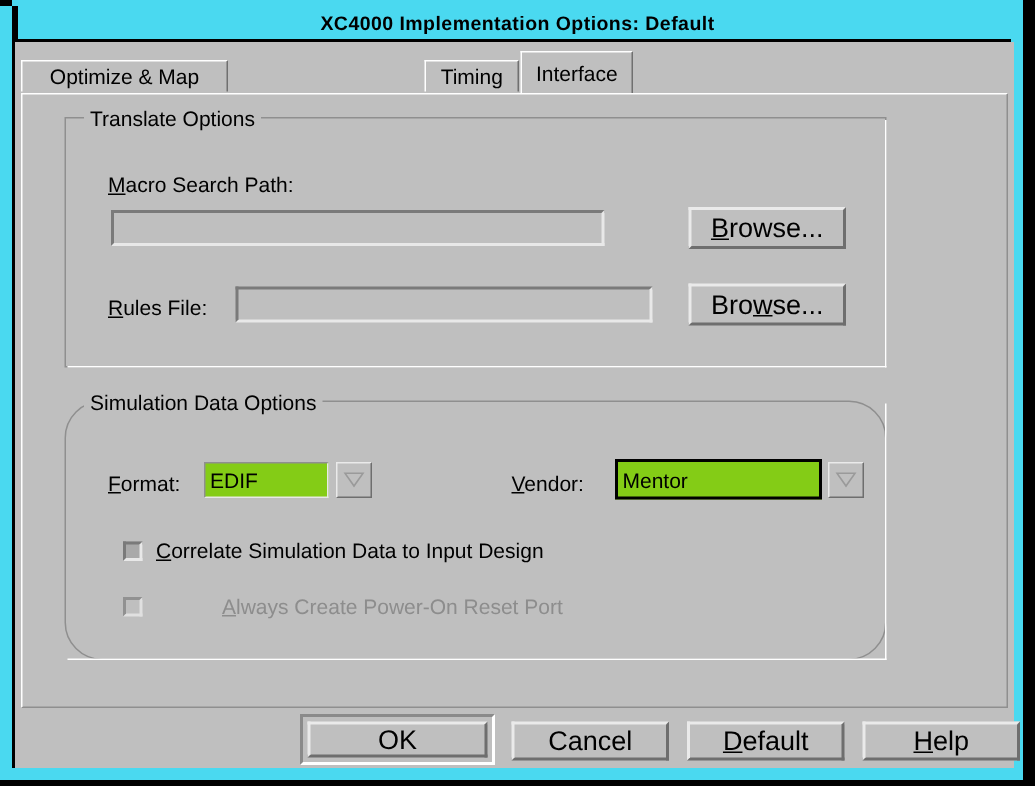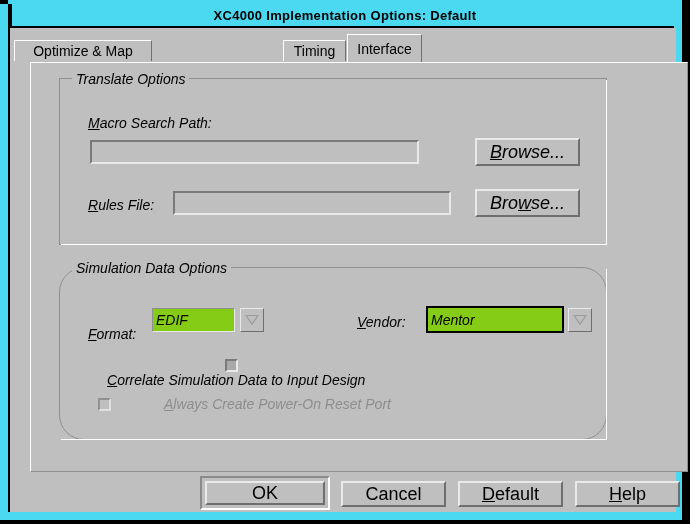--- a/index.html
+++ b/index.html
@@ -84,29 +84,28 @@
   .tab.active {
     top: 0px;
     height: 28px;
     border-bottom: none;
     z-index: 5;
   }
 
   
   #panel {
     position: absolute;
-    left: 20px; top: 34px;
+    left: 4px; top: 34px;
     width: 658px; height: 410px;
     background: #bfbfbf;
     border-top: 1px solid #ffffff;
     border-left: 1px solid #ffffff;
     border-right: 1px solid #8f8f8f;
     border-bottom: 1px solid #8f8f8f;
     box-sizing: border-box;
-    font-style: italic;
   }
 
   
   .group {
     position: absolute;
     border: 1px solid #8f8f8f;
     border-top-color: #8f8f8f;
     box-sizing: border-box;
   }
   .group::after {
@@ -320,41 +319,41 @@
           <span></span>
         </div>
         <div class="btn" style="left:415px;top:110px;width:105px;height:28px;">
           <span><span>Bro</span><span class="u">w</span><span>se...</span></span>
         </div>
       </div>
 
       <div class="group" style="left:28px;top:204px;width:548px;height:173px;border-radius:25px;">
         <span class="group-title">Simulation Data Options</span>
 
-        <span class="label" style="left:28px;top:46px;margin-top:12px;">
+        <span class="label" style="left:28px;top:46px;">
           <span class="u">F</span><span>ormat:</span>
         </span>
         <div class="combo-field" style="left:92px;top:40px;width:83px;height:24px;">
           <span>EDIF</span>
         </div>
         <div class="combo-arrow" style="left:180px;top:40px;width:24px;height:24px;">
           <span class="arrow-glyph"></span>
         </div>
 
         <span class="label" style="left:297px;top:46px;">
           <span class="u">V</span><span>endor:</span>
         </span>
         <div class="combo-field focused" style="left:366px;top:38px;width:138px;height:27px;">
           <span>Mentor</span>
         </div>
         <div class="combo-arrow" style="left:508px;top:40px;width:24px;height:24px;">
           <span class="arrow-glyph"></span>
         </div>
 
-        <div class="checkbox-row" style="left:38px;top:91px;flex-direction:column;">
+        <div class="checkbox-row" style="left:38px;top:91px;">
           <span class="checkbox"></span>
           <span class="checkbox-label"><span class="u">C</span><span>orrelate Simulation Data to Input Design</span></span>
         </div>
 
         <div class="checkbox-row" style="left:38px;top:128px;gap:44px;">
           <span class="checkbox disabled"></span>
           <span class="checkbox-label disabled"><span class="u">A</span><span>lways Create Power-On Reset Port</span></span>
         </div>
       </div>
     </div>

